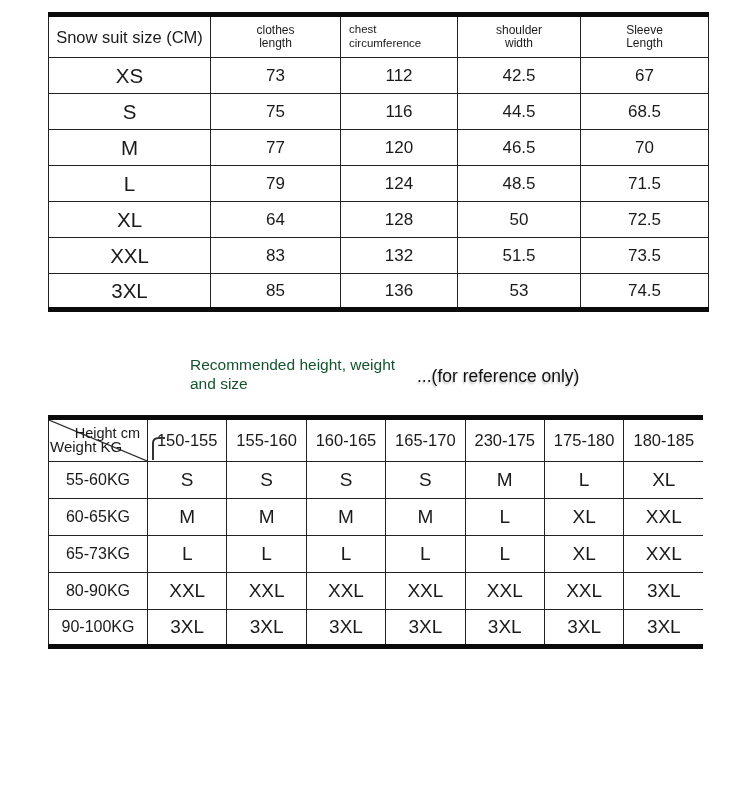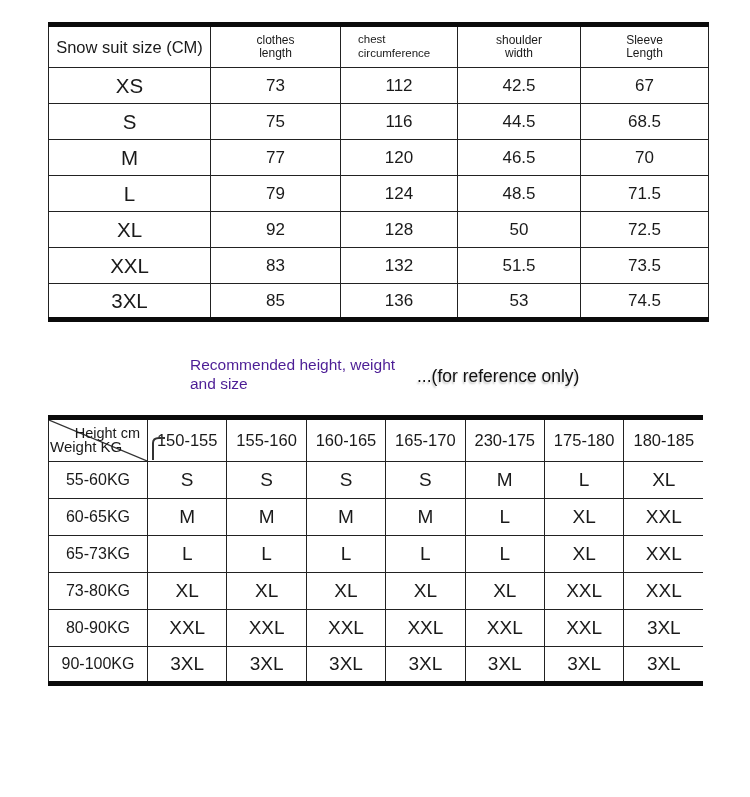--- a/index.html
+++ b/index.html
@@ -10,39 +10,39 @@
     font-family: "Liberation Sans", sans-serif;
     color: #1a1a1a;
     position: relative;
     overflow: hidden;
   }
   table { border-collapse: collapse; table-layout: fixed; }
   td { text-align: center; vertical-align: middle; overflow: hidden; }
 
   
   .t1 {
-    position: absolute; left: 48px; top: 22px; width: 660px;
+    position: absolute; left: 48px; top: 12px; width: 660px;
     border-top: 5px solid #0b0b0b;
     border-bottom: 5px solid #0b0b0b;
   }
   .t1 td { border: 1.5px solid #222; }
   .t1 thead td { height: 43px; font-size: 12px; line-height: 1.12; }
   .t1 thead td .wrap { display: inline-block; max-width: 74px; }
   .t1 thead td.h-first { font-size: 16.5px; }
   .t1 thead td.h-small {
-    font-size: 11.5px; text-align: left; padding-left: 17px; line-height: 1.2;
+    font-size: 11.5px; text-align: left; padding-left: 8px; line-height: 1.2;
   }
   .t1 thead td.h-small .wrap { max-width: 84px; text-align: left; }
   .t1 tbody td { height: 36px; font-size: 17px; }
   .t1 tbody td.size-col { font-size: 20.5px; }
 
   
   .note {
     position: absolute; left: 190px; top: 356px;
-    font-size: 15.5px; line-height: 1.22; color: #4c1d95;
+    font-size: 15.5px; line-height: 1.22; color: #14532d;
     width: 235px;
   }
   .ref {
     position: absolute; left: 417px; top: 366px;
     font-size: 17.5px; color: #111;
     text-shadow: -1px 2px 2px rgba(130,130,130,0.45);
     white-space: nowrap;
   }
 
   
@@ -114,21 +114,21 @@
     </tr>
     <tr>
       <td class="size-col">L</td>
       <td>79</td>
       <td>124</td>
       <td>48.5</td>
       <td>71.5</td>
     </tr>
     <tr>
       <td class="size-col">XL</td>
-      <td>92</td>
+      <td>64</td>
       <td>128</td>
       <td>50</td>
       <td>72.5</td>
     </tr>
     <tr>
       <td class="size-col">XXL</td>
       <td>83</td>
       <td>132</td>
       <td>51.5</td>
       <td>73.5</td>
@@ -208,30 +208,20 @@
       <td class="weight-col">65-73KG</td>
       <td>L</td>
       <td>L</td>
       <td>L</td>
       <td>L</td>
       <td>L</td>
       <td>XL</td>
       <td>XXL</td>
     </tr>
     <tr>
-      <td class="weight-col">73-80KG</td>
-      <td>XL</td>
-      <td>XL</td>
-      <td>XL</td>
-      <td>XL</td>
-      <td>XL</td>
-      <td>XXL</td>
-      <td>XXL</td>
-    </tr>
-    <tr>
       <td class="weight-col">80-90KG</td>
       <td>XXL</td>
       <td>XXL</td>
       <td>XXL</td>
       <td>XXL</td>
       <td>XXL</td>
       <td>XXL</td>
       <td>3XL</td>
     </tr>
     <tr>

